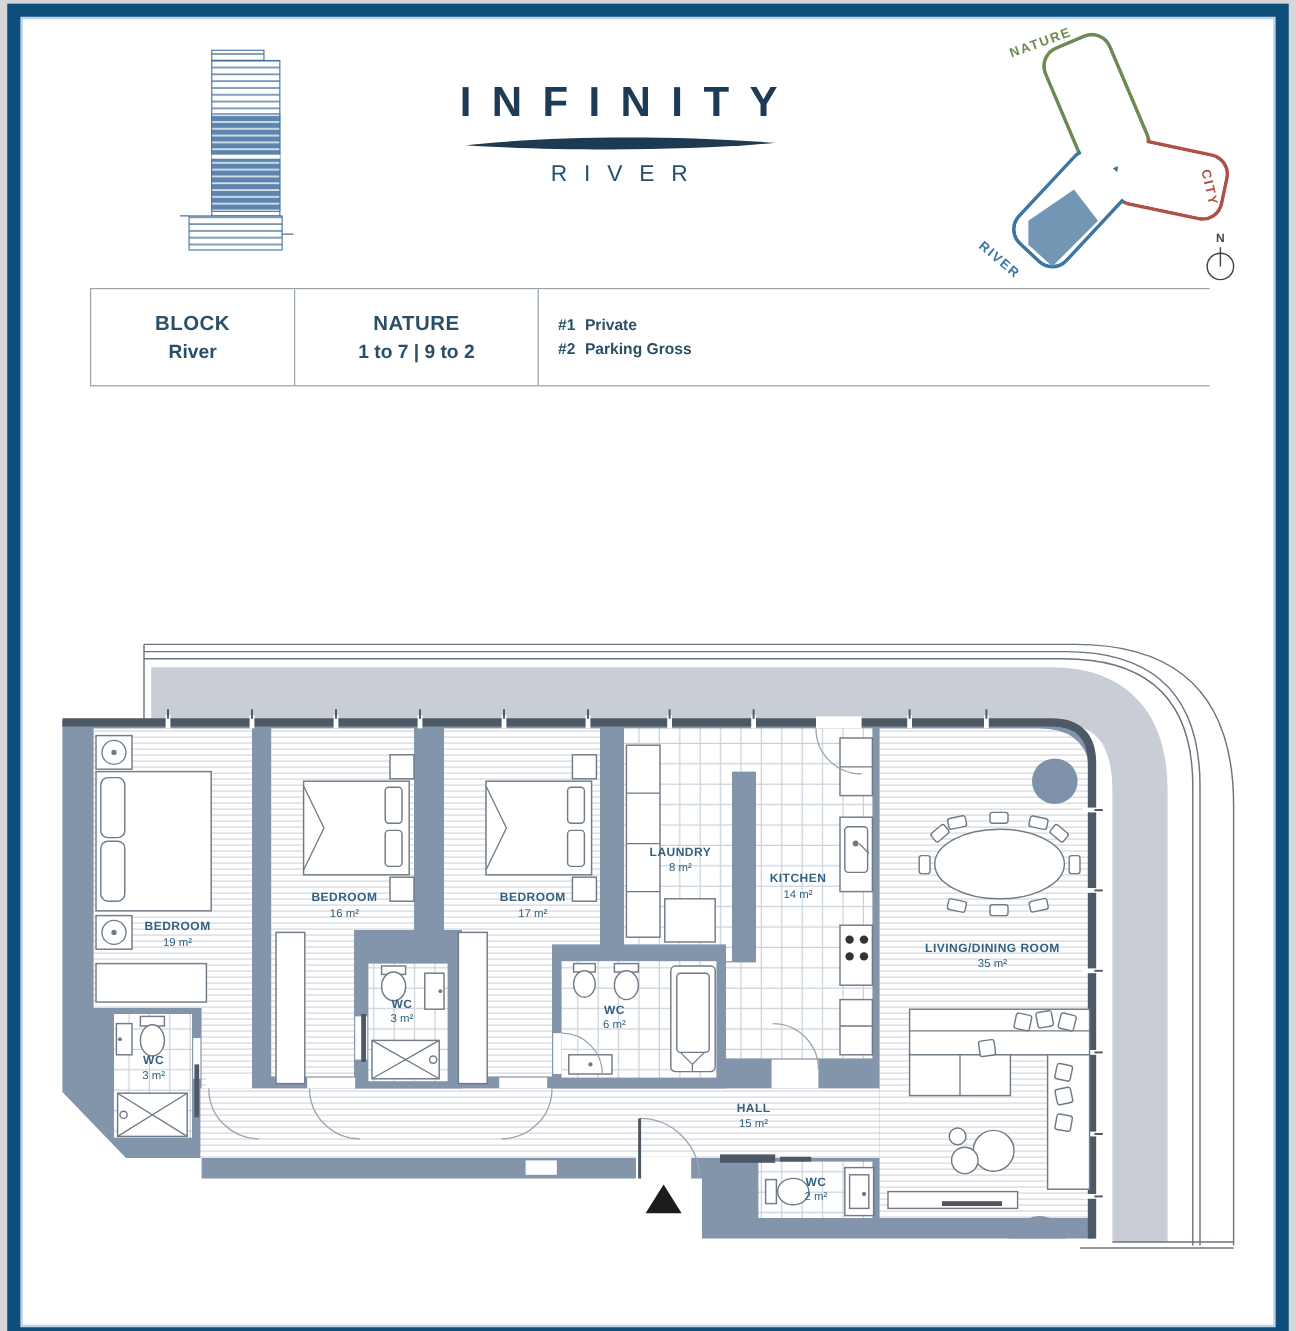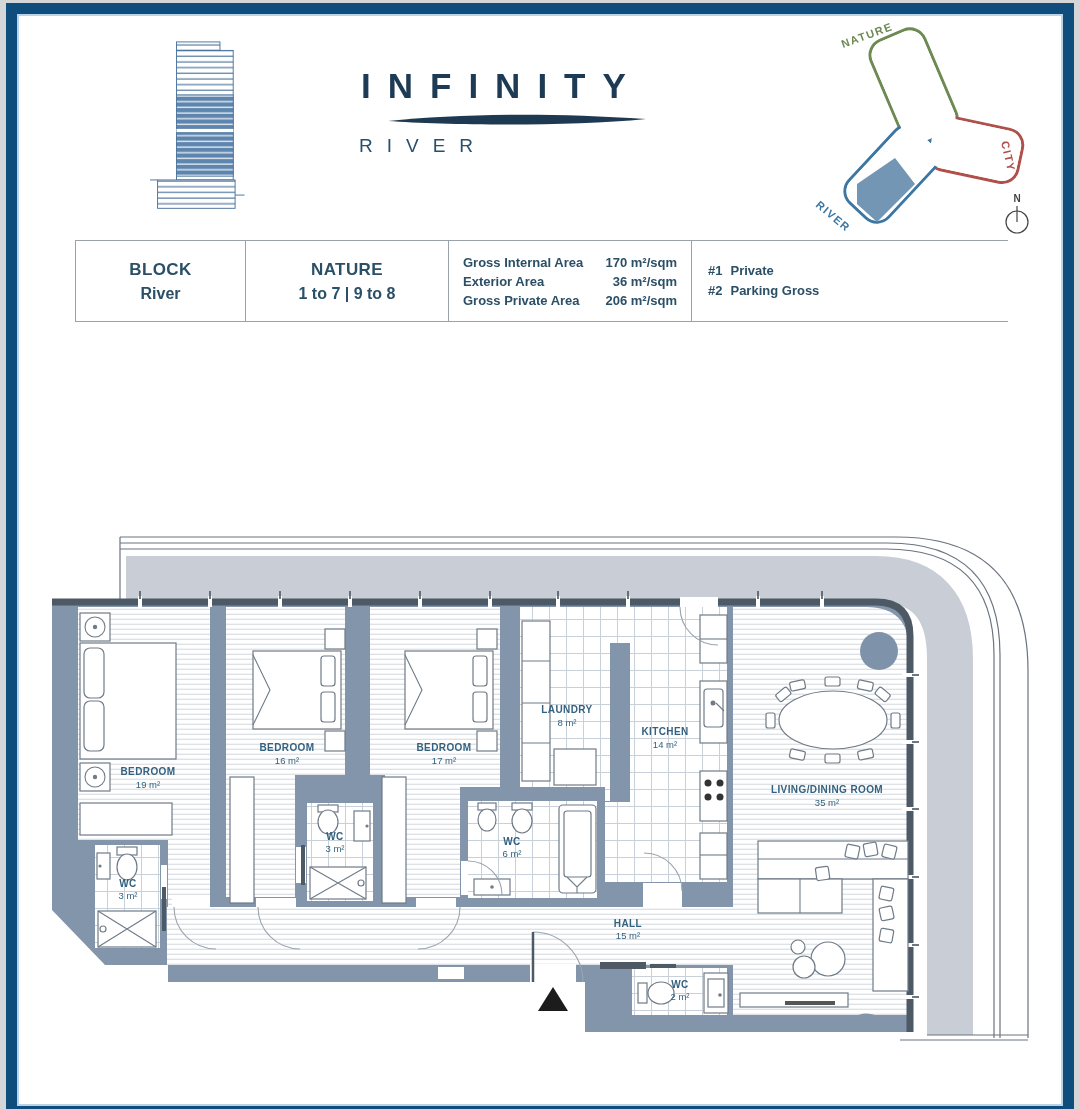--- a/index.html
+++ b/index.html
@@ -1,21 +1,21 @@
 <!DOCTYPE html>
 <html><head>
 <meta charset="utf-8">
 <style>
   html,body{margin:0;padding:0;background:#d5d6d8;width:1080px;height:1109px;overflow:hidden;
             font-family:"Liberation Sans", sans-serif;}
   .page{position:absolute;left:6px;top:3px;width:1046px;height:1092px;background:#ffffff;
         border:11px solid #0f4d7d;box-shadow:inset 0 0 0 2px #b9d3e8;}
   
   .tower{position:absolute;left:133px;top:16px;width:104px;height:194px;}
-  .logo{position:absolute;left:330px;top:52px;width:340px;}
+  .logo{position:absolute;left:330px;top:52px;width:340px;text-align:center;}
   .logo-title{font-size:35px;font-weight:700;letter-spacing:17px;color:#1d3b54;margin-left:14px;}
   .logo-swoosh{display:block;margin:6px auto 8px auto;}
   .logo-sub{font-size:19px;font-weight:400;letter-spacing:14px;color:#27506e;margin-left:12px;}
   .sitemap{position:absolute;left:778px;top:2px;width:250px;height:230px;}
   
   .info{position:absolute;left:58px;top:226px;width:932px;height:80px;display:flex;
         border-top:1.5px solid #9aa3ac;border-bottom:1.5px solid #9aa3ac;border-left:1.5px solid #9aa3ac;
         color:#2a4f66;}
   .cell{border-right:1.5px solid #9aa3ac;display:flex;flex-direction:column;justify-content:center;
         align-items:center;box-sizing:border-box;}
@@ -92,35 +92,21 @@
     </g>
   </svg>
 
   <div class="info">
     <div class="cell c1">
       <div class="cell-label">BLOCK</div>
       <div class="cell-value">River</div>
     </div>
     <div class="cell c2">
       <div class="cell-label">NATURE</div>
-      <div class="cell-value">1 to 7 | 9 to 8</div>
-    </div>
-    <div class="cell c4">
-      <div class="arow">
-        <span>Gross Internal Area</span>
-        <span>170 m²/sqm</span>
-      </div>
-      <div class="arow">
-        <span>Exterior Area</span>
-        <span>36 m²/sqm</span>
-      </div>
-      <div class="arow">
-        <span>Gross Private Area</span>
-        <span>206 m²/sqm</span>
-      </div>
+      <div class="cell-value">1 to 7 | 9 to 2</div>
     </div>
     <div class="cell c5">
       <div class="erow">
         <span>#1</span>
         <span>Private</span>
       </div>
       <div class="erow">
         <span>#2</span>
         <span>Parking Gross</span>
       </div>

